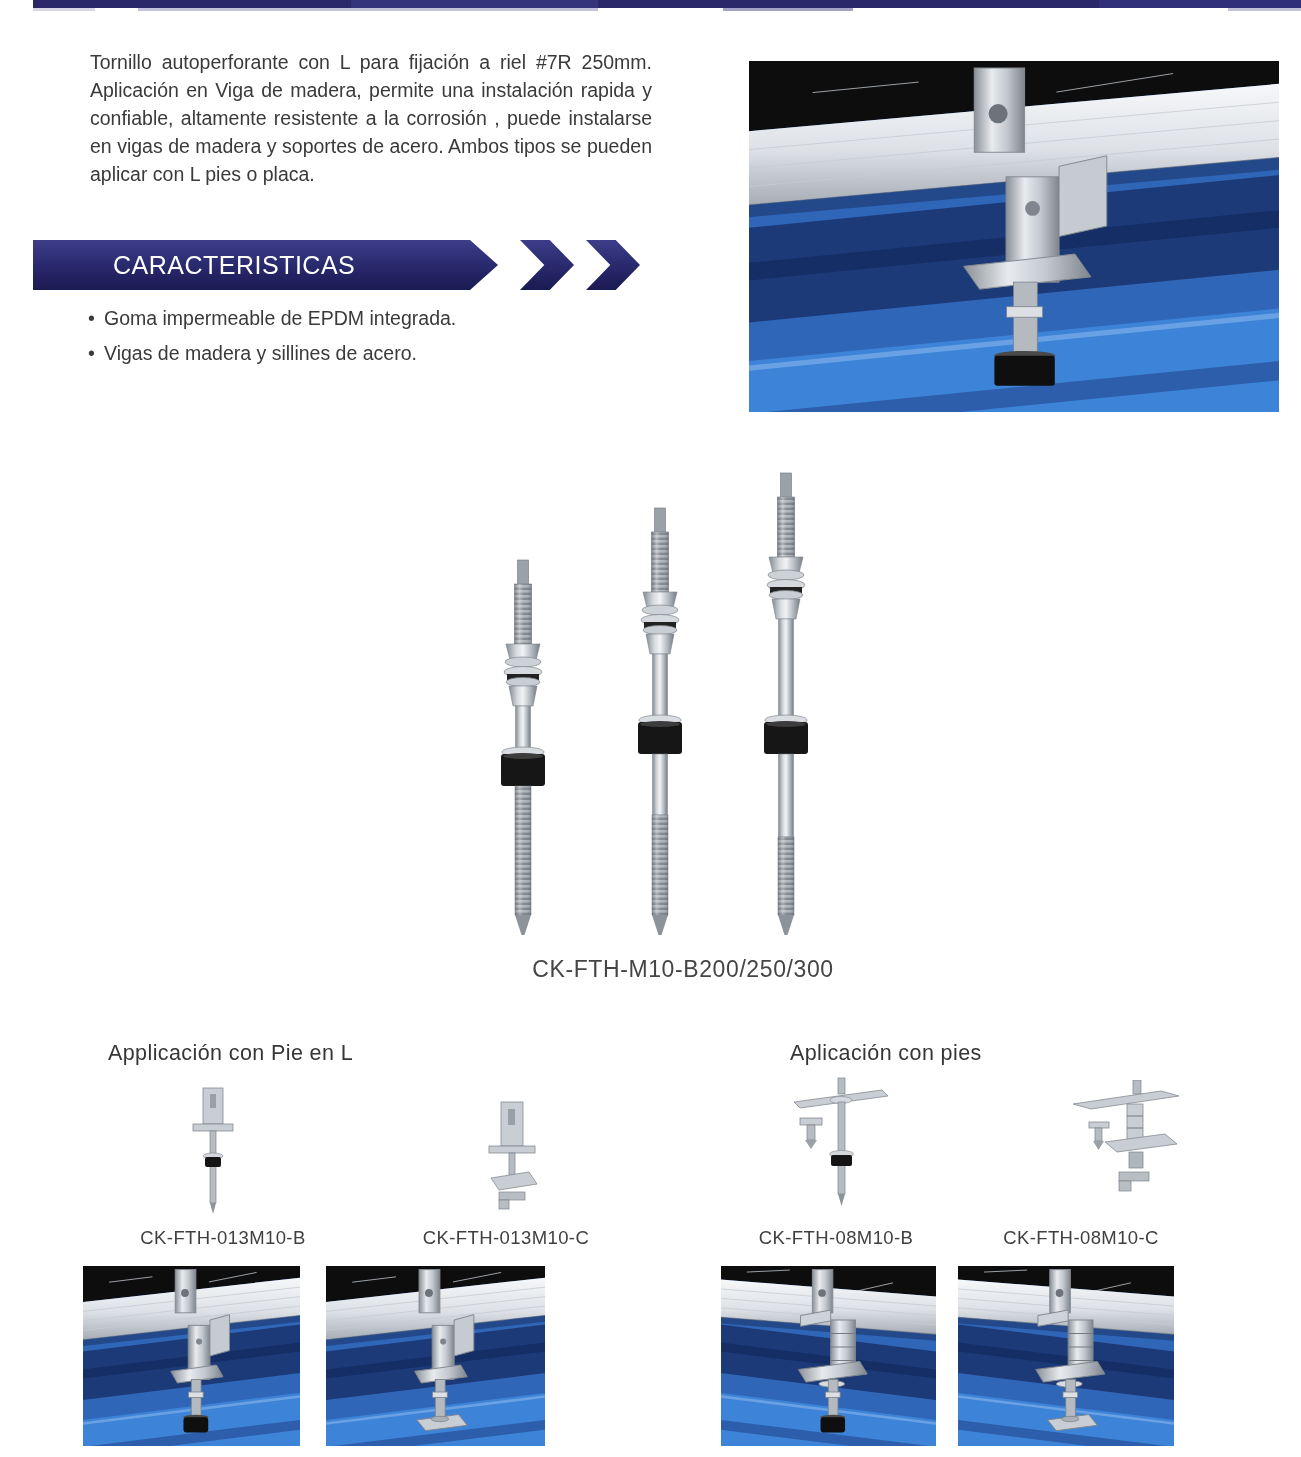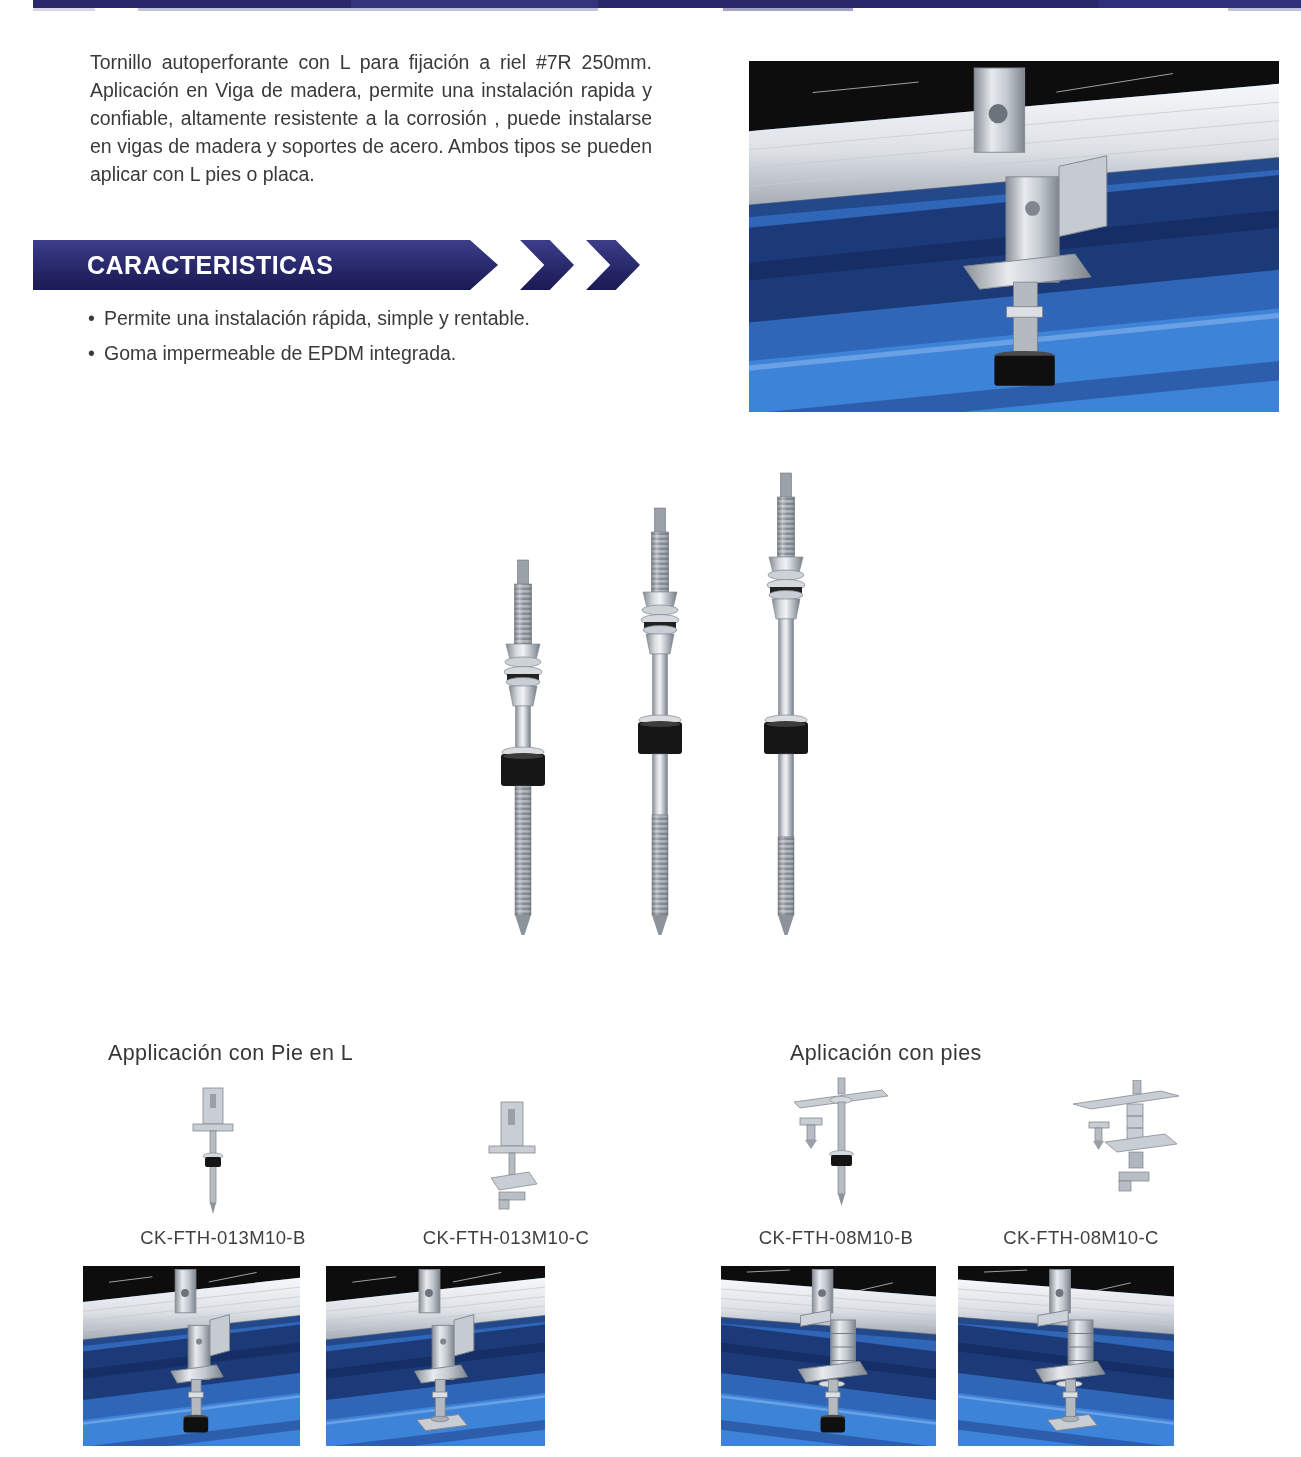--- a/index.html
+++ b/index.html
@@ -17,22 +17,22 @@
   .topbar .st.s2{left:105px;width:460px;background:#c2c2d9;}
   .topbar .st.s3{left:690px;width:130px;background:#a2a2c4;}
   .topbar .st.s4{left:1195px;width:106px;background:#c2c2d9;}
 
   .intro{position:absolute;left:57px;top:48px;width:562px;margin:0;
          font-size:19.5px;line-height:28px;text-align:justify;color:#3a3a3a;}
 
   .band{position:absolute;left:0;top:240px;width:465px;height:50px;
         background:linear-gradient(180deg,#3d3d8a 0%,#28286c 55%,#1a1a52 100%);
         clip-path:polygon(0 0,calc(100% - 28px) 0,100% 50%,calc(100% - 28px) 100%,0 100%);}
-  .band span{display:block;padding-left:54px;line-height:50px;color:#ffffff;
-        font-size:25px;font-weight:bold;letter-spacing:0.5px;}
+  .band span{display:block;padding-left:80px;line-height:50px;color:#ffffff;
+        font-size:25px;font-weight:normal;letter-spacing:0.5px;}
   .chev{position:absolute;top:240px;width:54px;height:50px;
         background:linear-gradient(180deg,#3d3d8a 0%,#28286c 55%,#1a1a52 100%);
         clip-path:polygon(0 0,55% 0,100% 50%,55% 100%,0 100%,45% 50%);}
   .chev.c1{left:487px;}
   .chev.c2{left:553px;}
 
   .features{position:absolute;left:55px;top:305px;width:552px;}
   .feature{position:relative;padding-left:16px;font-size:19.5px;line-height:26px;
            margin-bottom:9px;color:#3a3a3a;}
   .feature::before{content:"\2022";position:absolute;left:0;top:0;}
@@ -82,22 +82,22 @@
 
   <p class="intro">Tornillo autoperforante con L para fijación a riel #7R 250mm. Aplicación en Viga de madera, permite una instalación rapida y confiable, altamente resistente a la corrosión , puede instalarse en vigas de madera y soportes de acero. Ambos tipos se pueden aplicar con L pies o placa.</p>
 
   <div class="band">
     <span>CARACTERISTICAS</span>
   </div>
   <div class="chev c1"></div>
   <div class="chev c2"></div>
 
   <div class="features">
-    <div class="feature">Permite una instalación rápida, simple y rentable.</div>
     <div class="feature">Goma impermeable de EPDM integrada.</div>
+    <div class="feature">Vigas de madera y sillines de acero.</div>
   </div>
 
   <div class="photo hero">
       <svg width="530" height="351" viewBox="0 0 530 351" xmlns="http://www.w3.org/2000/svg">
   <defs>
     <linearGradient id="hrg" x1="0" y1="0" x2="0" y2="1">
       <stop offset="0" stop-color="#f6f7f9"></stop>
             <stop offset="0.55" stop-color="#dde1e6"></stop>
             <stop offset="1" stop-color="#a7adb6"></stop>
     </linearGradient>
@@ -201,20 +201,21 @@
         <rect x="315.5" y="154" width="15" height="99" fill="url(#mg)" stroke="#7b818a" stroke-width="0.5"></rect>
         <ellipse cx="323" cy="255" rx="21" ry="5" fill="#d9dde1" stroke="#82888f" stroke-width="0.7"></ellipse>
         <rect x="301" y="257" width="44" height="32" rx="3" fill="#161616"></rect>
         <ellipse cx="323" cy="259" rx="20" ry="3" fill="#3c3c3c"></ellipse>
         <rect x="315.5" y="289" width="15" height="83" fill="url(#mg)" stroke="#7b818a" stroke-width="0.5"></rect>
         <rect x="315" y="372" width="16" height="78" fill="url(#thr)" stroke="#70767d" stroke-width="0.5"></rect>
         <rect x="315" y="372" width="16" height="78" fill="url(#sheen)" opacity="0.35"></rect>
         <polygon points="315,450 331,450 324.5,470 321.5,470" fill="#8d939a"></polygon>
 </svg></div>
 
+  <div class="caption">CK-FTH-M10-B200/250/300</div>
 
   <div class="apph left">Applicación con Pie en L</div>
   <div class="apph right">Aplicación con pies</div>
 
   <div class="thumb t1"><svg width="70" height="132" viewBox="0 0 70 132" xmlns="http://www.w3.org/2000/svg">
   <rect x="22" y="2" width="20" height="36" fill="#c9ced4" stroke="#858b92" stroke-width="0.8"></rect>
   <rect x="29" y="8" width="6" height="14" fill="#9aa0a7"></rect>
   <rect x="12" y="38" width="40" height="7" fill="#c9ced4" stroke="#858b92" stroke-width="0.8"></rect>
   <rect x="29" y="45" width="6" height="72" fill="#b7bcc2" stroke="#7d838a" stroke-width="0.7"></rect>
   <ellipse cx="32" cy="70" rx="10" ry="3" fill="#d4d8dc" stroke="#80868d" stroke-width="0.6"></ellipse>

